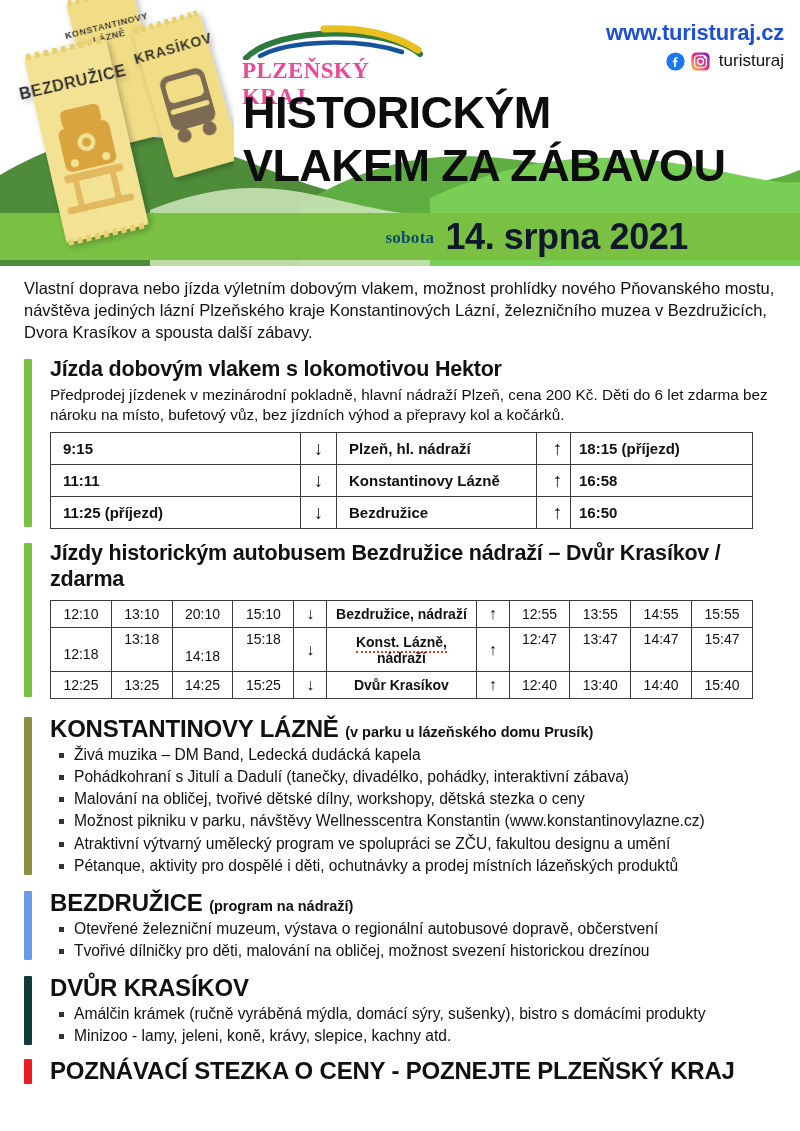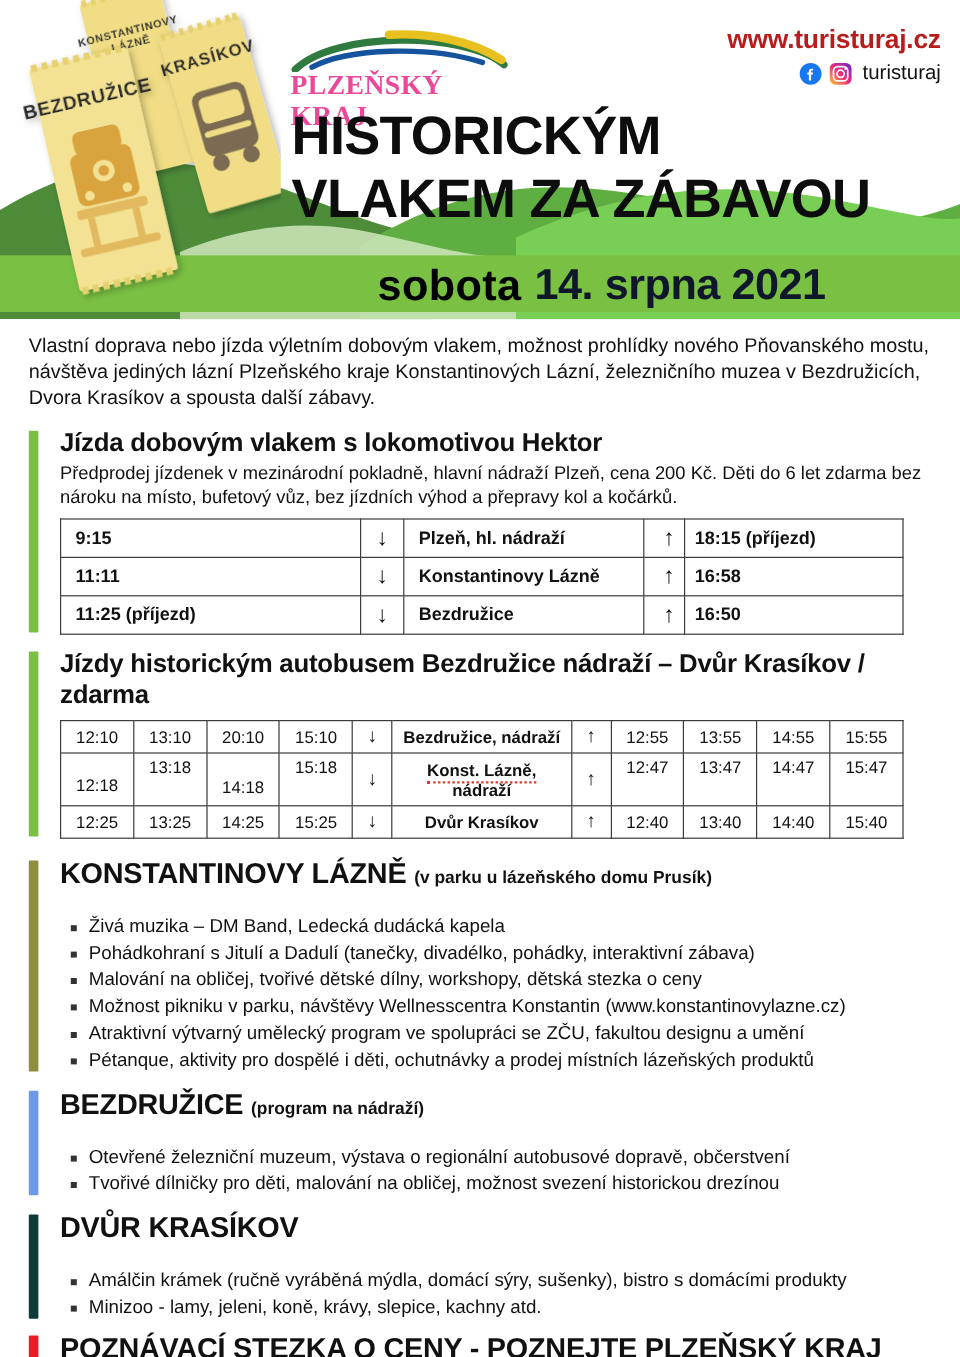--- a/index.html
+++ b/index.html
@@ -15,22 +15,22 @@
   
   .header { position: relative; width: 800px; height: 266px; overflow: hidden; background:#fff; }
   .hills { position: absolute; inset: 0; width: 800px; height: 266px; }
   .date-band {
     position: absolute; left: 0; top: 213px; width: 800px; height: 47px;
     background: #7ac143;
     display: flex; align-items: center; justify-content: flex-end;
     padding-right: 112px;
   }
   .date-band .dow {
-    color: #000000; font-size: 36px; font-weight: 700; letter-spacing: .3px;
-    margin-right: 11px; position: relative; top: 1px;
+    color: #0c4a6e; font-size: 17px; font-weight: 700; letter-spacing: .3px;
+    margin-right: 11px; position: relative; top: 1px; font-family: Liberation Serif, serif;
   }
   .date-band .dt {
     color: #0f172a; font-size: 36px; font-weight: 700; letter-spacing: -.4px;
   }
   .title-block {
     position: absolute; left: 243px; top: 88px; width: 550px;
   }
   .title-line {
     font-size: 45px; font-weight: 800; letter-spacing: -.6px;
     line-height: 1.13; color: #0d0d0d; white-space: nowrap;
@@ -40,21 +40,21 @@
   
   .pk-logo { position: absolute; left: 238px; top: 20px; width: 190px; height: 64px; }
   .pk-logo .pk-text {
     position: absolute; left: 4px; top: 38px;
     font-family: "Liberation Serif", serif;
     font-size: 23px; font-weight: 700; letter-spacing: .4px; color: #ec4899;
   }
 
   
   .web-block { position: absolute; right: 16px; top: 20px; text-align: right; }
-  .web-url { font-size: 22px; font-weight: 800; color: #b91c1c; letter-spacing: -.2px; }
+  .web-url { font-size: 22px; font-weight: 800; color: #1d4ed8; letter-spacing: -.2px; }
   .soc-row { display: flex; align-items: center; justify-content: flex-end; gap: 6px; margin-top: 5px; }
   .soc-icon { width: 19px; height: 19px; border-radius: 4px; display:block; }
   .soc-handle { font-size: 17px; color: #111; margin-left: 3px; }
 
   
   .tickets { position: absolute; left: 14px; top: 0px; width: 220px; height: 266px; }
 
   
   .body-wrap { position: relative; padding: 10px 18px 0 24px; }
 
@@ -64,21 +64,21 @@
   .section { position: relative; padding-left: 26px; margin-top: 14px; }
   .section .bar {
     position: absolute; left: 0; top: 2px; bottom: 2px; width: 8px; border-radius: 1px;
   }
   .sec-title { font-size: 21.5px; font-weight: 700; letter-spacing: -.2px; line-height: 1.18; }
   .sec-desc { font-size: 15.3px; line-height: 1.3; margin-top: 2px; }
 
   .sec-title-caps { font-size: 24px; font-weight: 800; letter-spacing: -.2px; line-height: 1.2; }
   .sec-title-caps .sub { font-size: 14.5px; font-weight: 700; letter-spacing: 0; }
 
-  ul.bullets { list-style: none; margin-top: 18px; }
+  ul.bullets { list-style: none; margin-top: 0; }
   ul.bullets li {
     position: relative; padding-left: 24px; font-size: 15.6px; line-height: 1.42;
   }
   ul.bullets li::before {
     content: ""; position: absolute; left: 9px; top: 9px;
     width: 5px; height: 5px; background: #333;
   }
 
   
   table.tt { border-collapse: collapse; width: 703px; margin-top: 8px; }

